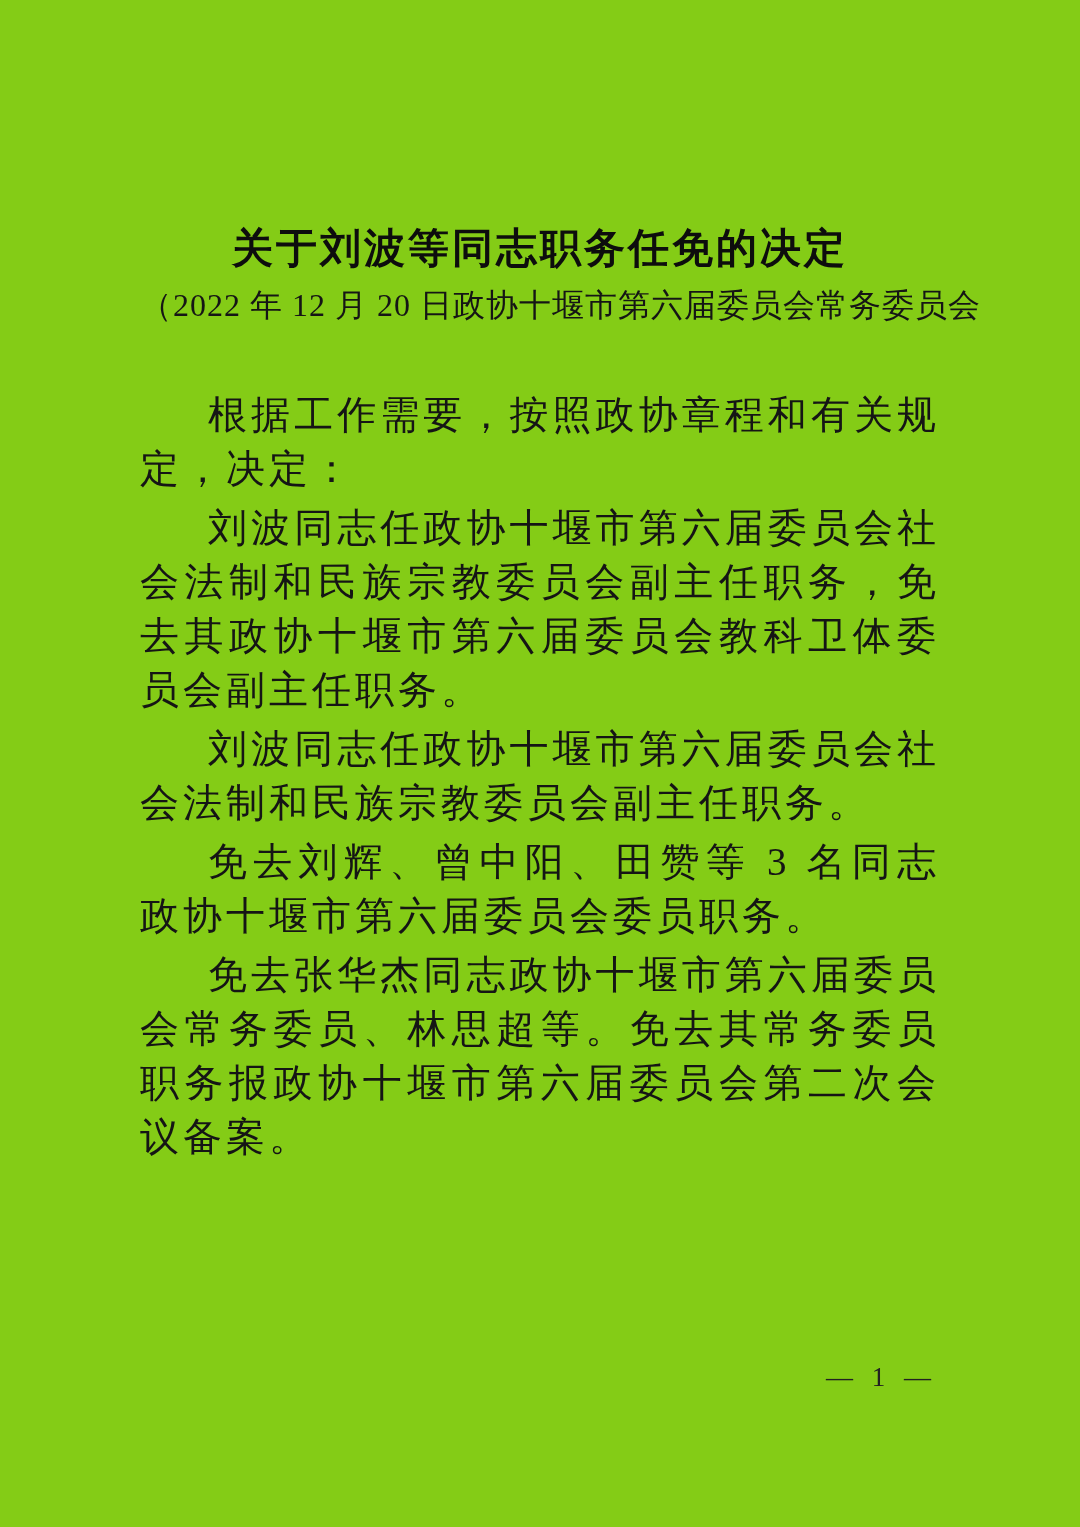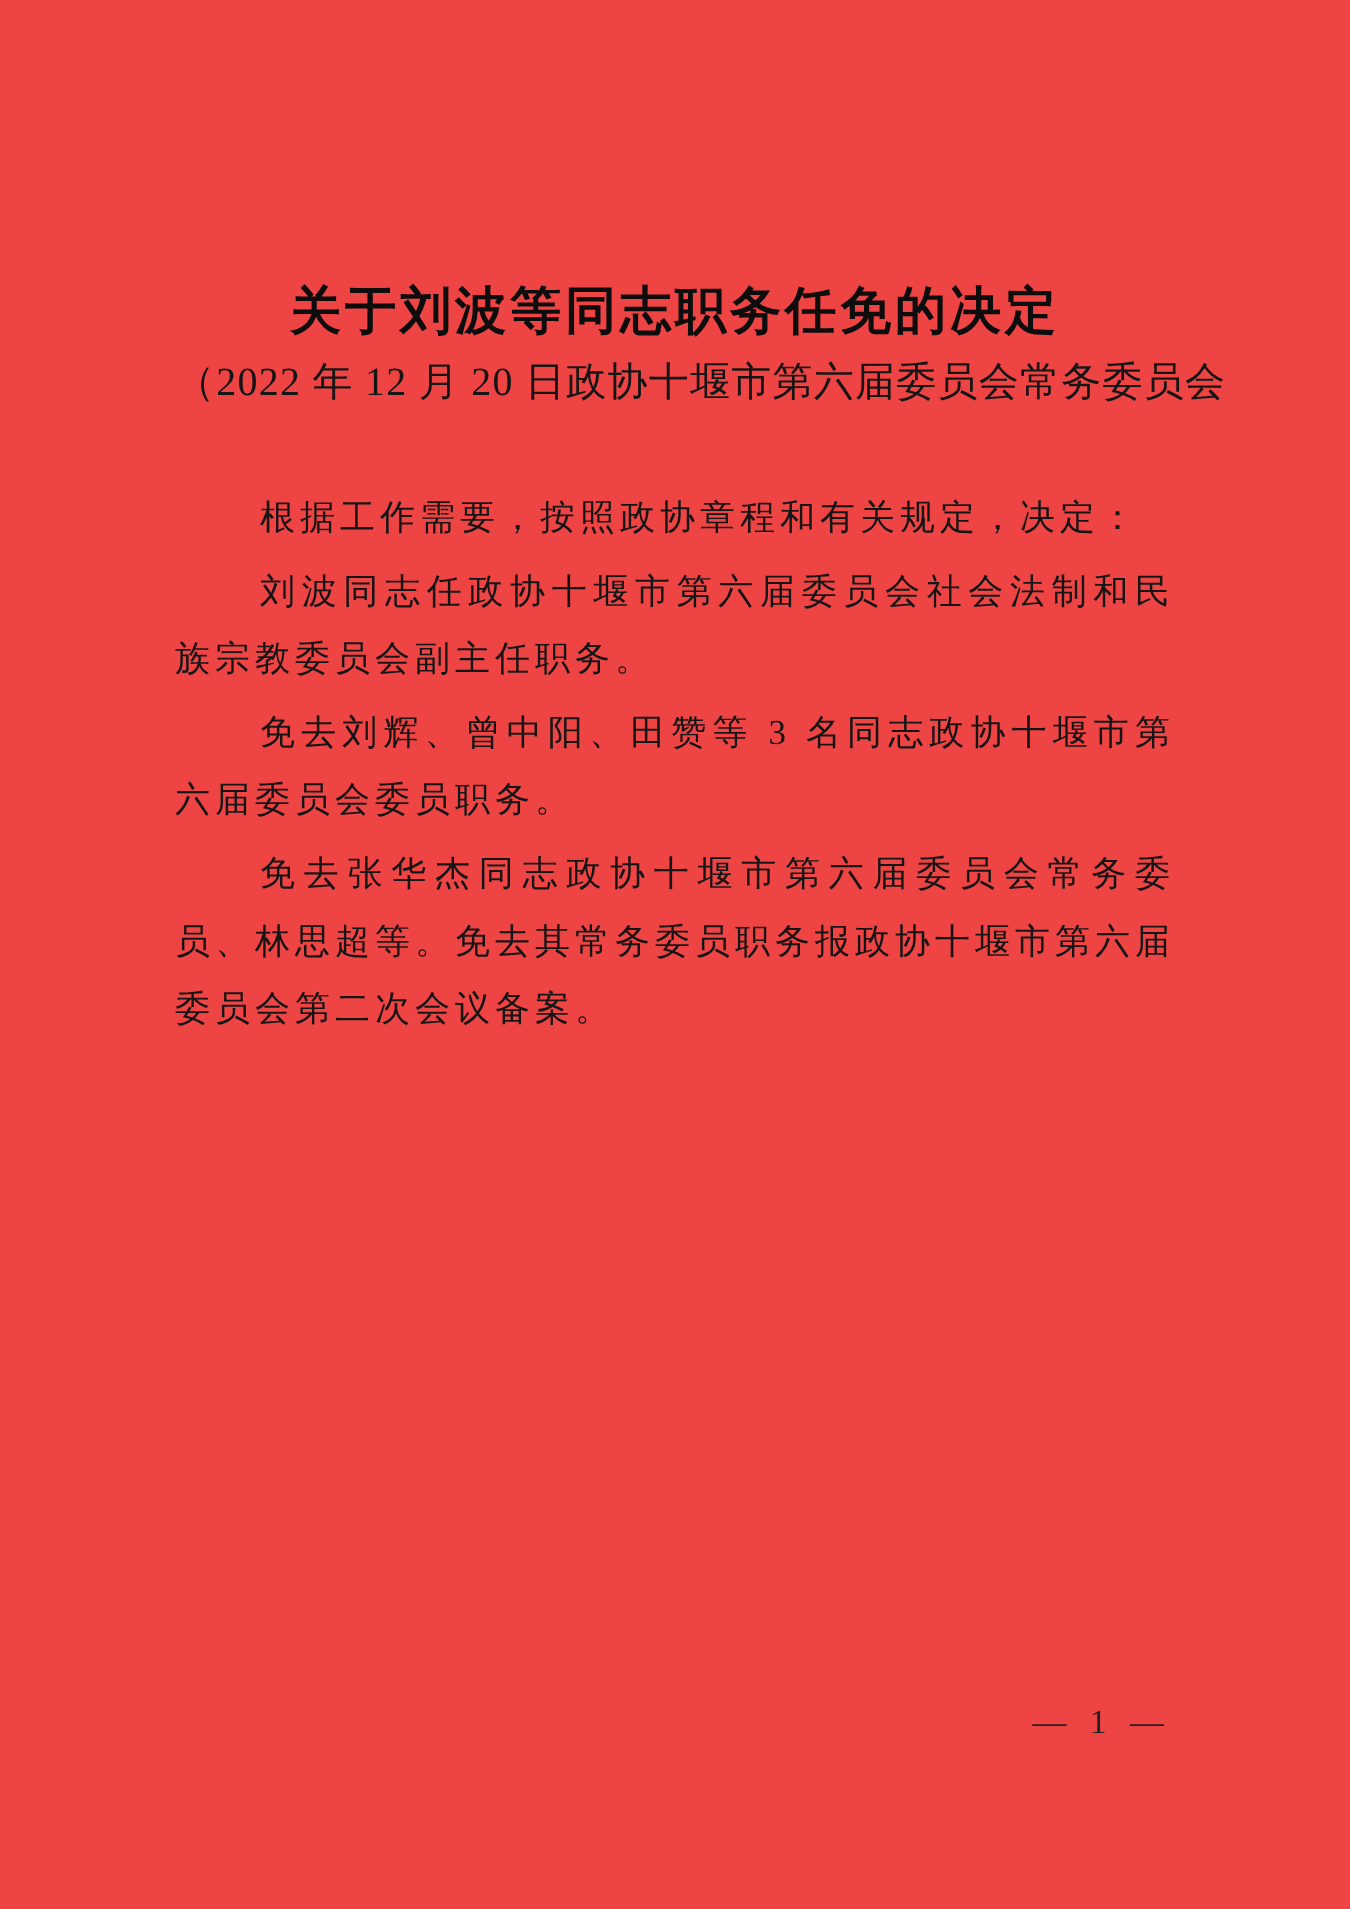--- a/index.html
+++ b/index.html
@@ -4,21 +4,21 @@
 <style>
   html, body {
     margin: 0;
     padding: 0;
     background: #ffffff;
   }
   .page {
     position: relative;
     width: 1080px;
     height: 1527px;
-    background: #ef4444;
+    background: #84cc16;
     overflow: hidden;
     box-sizing: border-box;
     padding: 222px 140px 0 140px;
     color: #111111;
   }
   .doc-title {
     margin: 0;
     text-align: center;
     font-family: "Liberation Sans", "DejaVu Sans", sans-serif;
     font-weight: 700;
@@ -33,21 +33,21 @@
     font-family: "Liberation Serif", "DejaVu Serif", serif;
     font-size: 32px;
     line-height: 62px;
     letter-spacing: 1px;
     color: #151515;
     white-space: nowrap;
   }
   .doc-body {
     margin-top: 52px;
     font-family: "Liberation Serif", "DejaVu Serif", serif;
-    font-size: 28px;
+    font-size: 39px;
     line-height: 54px;
     letter-spacing: 4px;
     color: #151515;
     text-align: justify;
     text-justify: inter-character;
   }
   .doc-body p {
     margin: 0 0 5px 0;
     text-indent: 68px;
   }
@@ -67,20 +67,21 @@
 
 <div class="page">
 
   <h1 class="doc-title">关于刘波等同志职务任免的决定</h1>
 
   <div class="doc-subtitle">（2022 年 12 月 20 日政协十堰市第六届委员会常务委员会</div>
 
 
   <div class="doc-body">
     <p>根据工作需要，按照政协章程和有关规定，决定：</p>
+    <p>刘波同志任政协十堰市第六届委员会社会法制和民族宗教委员会副主任职务，免去其政协十堰市第六届委员会教科卫体委员会副主任职务。</p>
     <p>刘波同志任政协十堰市第六届委员会社会法制和民族宗教委员会副主任职务。</p>
     <p>免去刘辉、曾中阳、田赞等 3 名同志政协十堰市第六届委员会委员职务。</p>
     <p>免去张华杰同志政协十堰市第六届委员会常务委员、林思超等。免去其常务委员职务报政协十堰市第六届委员会第二次会议备案。</p>
   </div>
 
   <div class="page-number">— 1 —</div>
 
 </div>
 
 </body></html>

